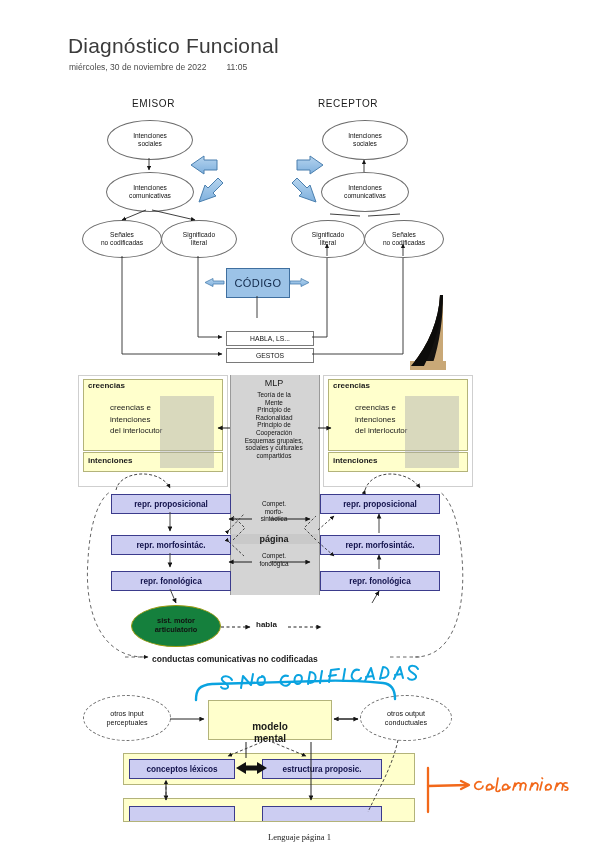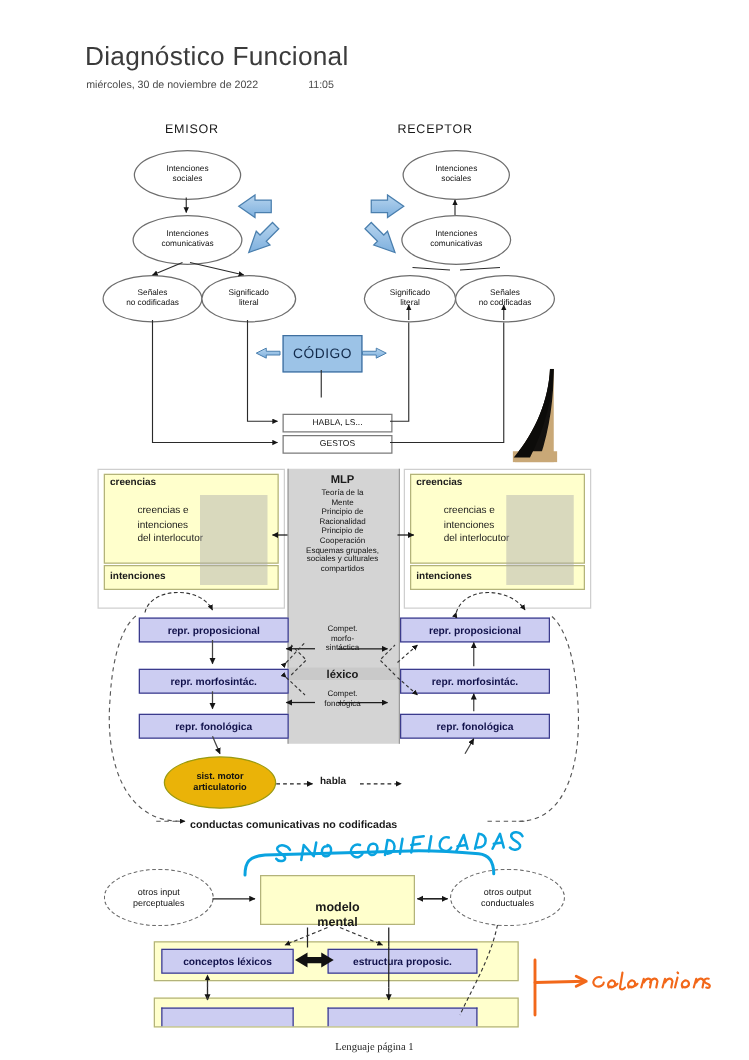--- a/index.html
+++ b/index.html
@@ -7,29 +7,29 @@
   body{
     width:599px;height:848px;background:#ffffff;overflow:hidden;
     font-family:"Liberation Sans","DejaVu Sans",sans-serif;
     position:relative;color:#1a1a1a;
   }
   .page{position:absolute;left:0;top:0;width:599px;height:684px;}
 
   
   .doc-title{position:absolute;left:68px;top:34px;font-size:21px;font-weight:400;color:#3b3b3b;letter-spacing:.2px;white-space:nowrap;}
   .doc-meta{position:absolute;left:69px;top:62px;font-size:8.5px;color:#4a4a4a;white-space:nowrap;}
-  .doc-meta .time{display:inline-block;margin-left:40px;text-align:right;}
+  .doc-meta .time{display:inline-block;margin-left:20px;text-align:right;}
 
   
   .lbl{position:absolute;white-space:nowrap;}
   .ell{position:absolute;border:1px solid #6d6d6d;border-radius:50%;
        display:flex;align-items:center;justify-content:center;text-align:center;
        background:#fff;font-size:6.6px;line-height:8.2px;color:#111;}
   .ell.dash{border-style:dashed;}
-  .ell.yellowell{background:#eab308;border:1px solid #9a9a10;font-weight:bold;font-size:7.4px;line-height:8.6px;}
+  .ell.yellowell{background:#15803d;border:1px solid #9a9a10;font-weight:bold;font-size:7.4px;line-height:8.6px;}
   .box{position:absolute;display:flex;align-items:center;justify-content:center;text-align:center;}
   .blu{background:#9cc3e7;border:1px solid #3f6f9f;color:#11294a;font-size:11px;letter-spacing:.4px;}
   .lav{background:#cccdf2;border:1px solid #3b3b8c;color:#11114a;font-weight:bold;font-size:8.2px;}
   .yel{background:#ffffcc;border:1px solid #b3b37a;}
   .whitebox{background:#fff;border:1px solid #7a7a7a;font-size:6.8px;color:#111;}
   .grayband{position:absolute;background:#d4d4d4;border-left:1px solid #9a9a9a;border-right:1px solid #9a9a9a;}
   .grayoverlay{position:absolute;background:rgba(170,170,170,.45);}
 
   svg.overlay{position:absolute;left:0;top:0;width:599px;height:848px;pointer-events:none;}
 
@@ -119,35 +119,35 @@
   <div class="yellow-panel" style="left:328px;top:379px;width:138px;height:70px;"></div>
   <div class="lbl bold-sm" style="left:333px;top:381px;font-size:8px;">creencias</div>
   <div class="lbl" style="left:355px;top:402px;font-size:8px;line-height:11.5px;white-space:pre-line;">creencias e
 intenciones
 del interlocutor</div>
   <div class="yellow-panel" style="left:328px;top:452px;width:138px;height:18px;"></div>
   <div class="lbl bold-sm" style="left:333px;top:456px;font-size:8px;">intenciones</div>
   <div class="grayoverlay" style="left:405px;top:396px;width:54px;height:72px;"></div>
 
   <div class="grayband" style="left:230px;top:375px;width:88px;height:220px;"></div>
-  <div class="lbl" style="left:230px;top:378px;width:88px;text-align:center;font-size:9px;font-weight:bold;">MLP</div>
+  <div class="lbl" style="left:230px;top:378px;width:88px;text-align:center;font-size:9px;font-weight:normal;">MLP</div>
   <div class="mid-txt" style="left:230px;top:391px;width:88px;">Teoría de la
 Mente
 Principio de
 Racionalidad
 Principio de
 Cooperación
 Esquemas grupales,
 sociales y culturales
 compartidos</div>
 
   <div class="mid-txt" style="left:230px;top:500px;width:88px;">Compet.
 morfo-
 sintáctica</div>
-  <div class="lbl" style="left:230px;top:534px;width:88px;text-align:center;font-size:9px;font-weight:bold;background:#c9c9c9;">léxico</div>
+  <div class="lbl" style="left:230px;top:534px;width:88px;text-align:center;font-size:9px;font-weight:bold;background:#c9c9c9;">página</div>
   <div class="mid-txt" style="left:230px;top:552px;width:88px;">Compet.
 fonológica</div>
 
   <div class="box lav" style="left:111px;top:494px;width:118px;height:18px;">
     <span>repr. proposicional</span>
   </div>
   <div class="box lav" style="left:111px;top:535px;width:118px;height:18px;">
     <span>repr. morfosintác.</span>
   </div>
   <div class="box lav" style="left:111px;top:571px;width:118px;height:18px;">

